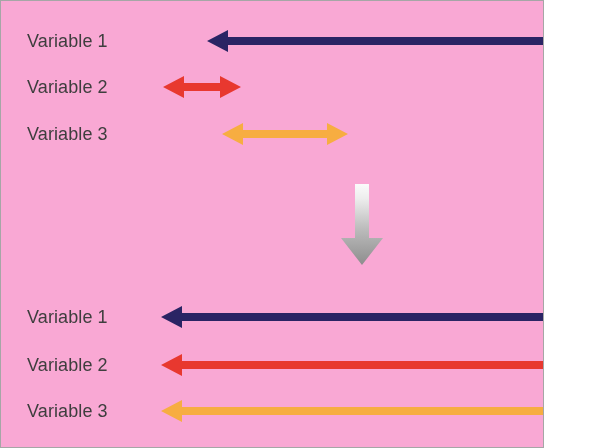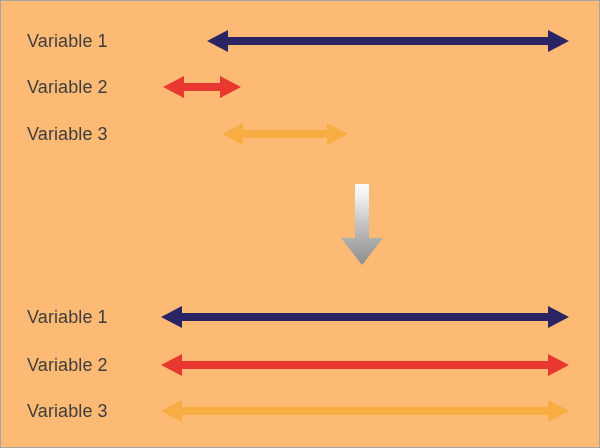--- a/index.html
+++ b/index.html
@@ -5,23 +5,23 @@
   html, body {
     margin: 0;
     padding: 0;
     background: #ffffff;
   }
   body {
     font-family: "Liberation Sans", sans-serif;
   }
   #figure {
     position: relative;
-    width: 600px;
+    width: 544px;
     height: 448px;
-    background: #fdba74;
+    background: #f9a8d4;
     box-sizing: border-box;
     border: 1px solid #a6a6a6;
     overflow: hidden;
   }
   .var-label {
     position: absolute;
     font-family: "Liberation Sans", sans-serif;
     font-size: 18px;
     line-height: 18px;
     color: #3e3e3e;

